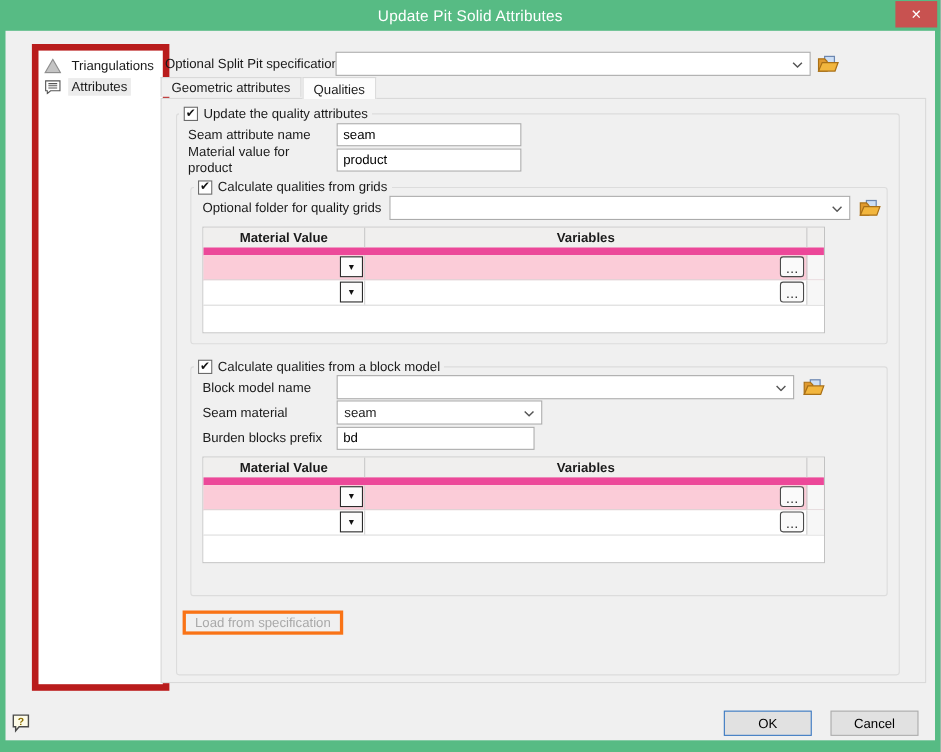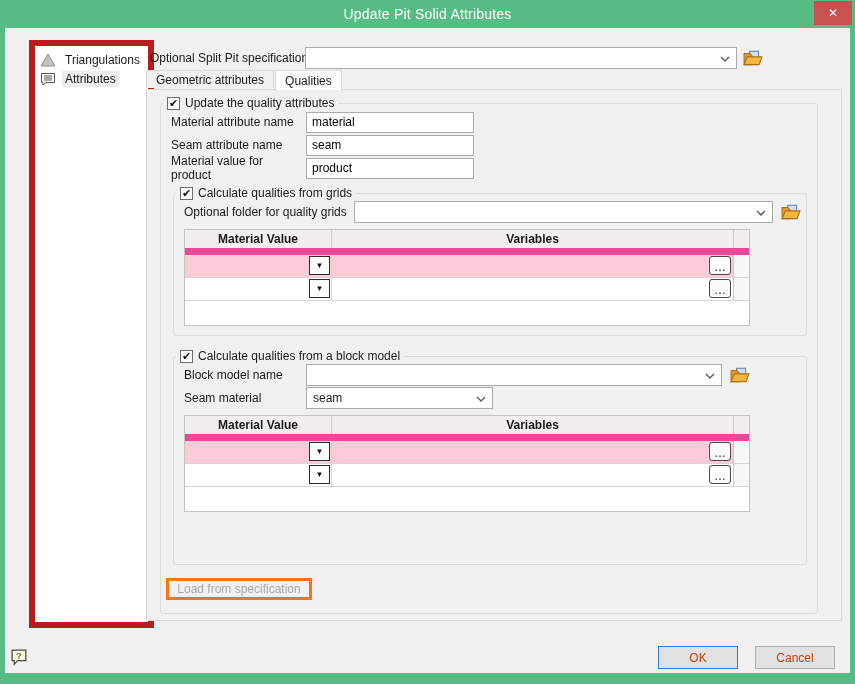--- a/index.html
+++ b/index.html
@@ -97,21 +97,21 @@
   .tfill { flex:1; background:#fff; }
 
   .load-btn { margin:13px 0 0 5px; height:22px; width:146px; background:#f0f0f0;
               border:3px solid #f97316; color:#a9a9a9; font-family:"Liberation Sans",sans-serif;
               font-size:12px; }
 
   
   .help-icon { position:absolute; left:5px; top:620px; width:19px; height:19px; cursor:pointer; }
   .btn { position:absolute; top:618px; height:23px; width:80px; background:#e1e1e1;
          border:1px solid #adadad; font-family:"Liberation Sans",sans-serif; font-size:12px;
-         color:#c2410c; cursor:pointer; }
+         color:#000000; cursor:pointer; }
   .ok-btn { left:653px; border:1px solid #3a79c3; }
   .cancel-btn { left:750px; }
 </style>
 </head>
 <body>
 
 <div class="window">
 
   <div class="titlebar">
     <div class="title">Update Pit Solid Attributes</div>
@@ -166,24 +166,20 @@
 
       <fieldset class="fs-outer">
         <legend>
           <span class="checkbox">
             <span>✔</span>
           </span>
           <span>Update the quality attributes</span>
         </legend>
 
         <div class="form-row">
-          <span class="flabel lab135">Material attribute name</span>
-          <input class="tinput w168" value="material" style="">
-        </div>
-        <div class="form-row">
           <span class="flabel lab135">Seam attribute name</span>
           <input class="tinput w168" value="seam" style="">
         </div>
         <div class="form-row">
           <span class="flabel lab135">Material value for product</span>
           <input class="tinput w168" value="product" style="">
         </div>
 
         
         <fieldset class="fs-inner fs-grids">
@@ -276,20 +272,24 @@
           <div class="form-row" style="margin-left:10px;">
             <span class="flabel lab122">Seam material</span>
             <div class="combo combo-inline w187">
               <span>seam</span>
               <svg class="chev" width="10" height="6">
                 <path d="M1 1 L5 5 L9 1" fill="none" stroke="#555" stroke-width="1.3"></path>
               </svg>
             </div>
           </div>
 
+          <div class="form-row" style="margin-left:10px;">
+            <span class="flabel lab122">Burden blocks prefix</span>
+            <input class="tinput w180" value="bd" style="">
+          </div>
 
           <div class="vtable">
             <div class="thead">
               <div class="th th-mat">Material Value</div>
               <div class="th th-var">Variables</div>
               <div class="th-strip"></div>
             </div>
             <div class="trow pink">
               <div class="td td-mat">
                 <span></span>

